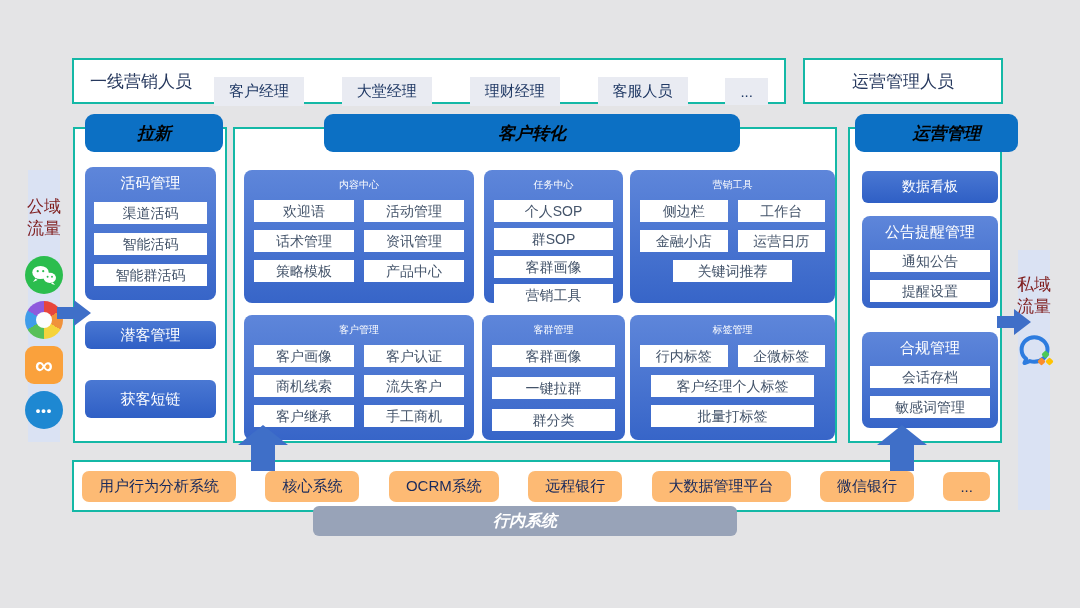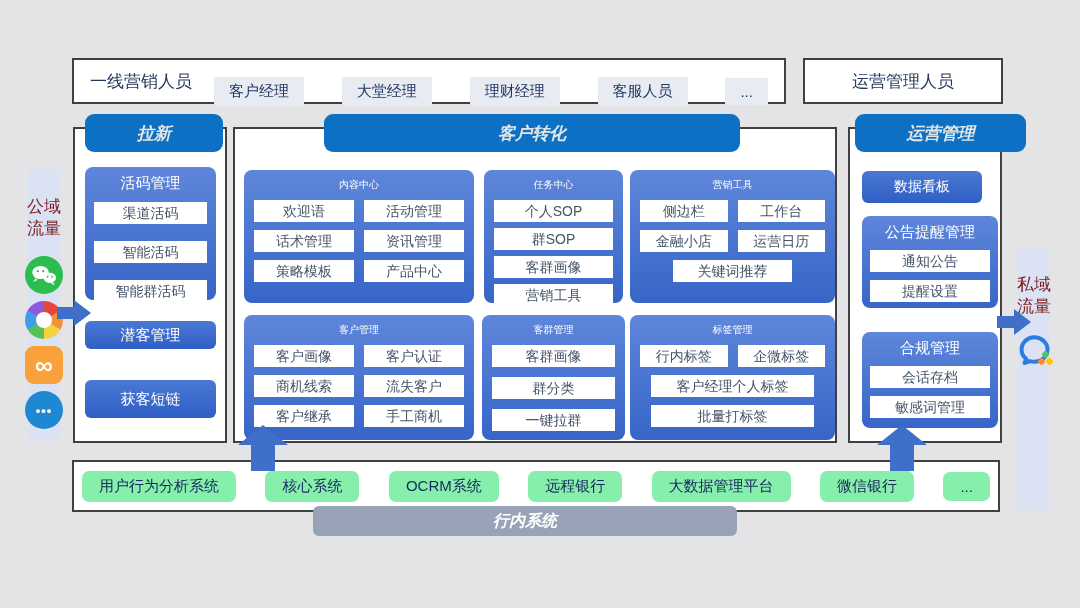--- a/index.html
+++ b/index.html
@@ -20,47 +20,47 @@
 
   .icon-moments { border-radius:50%;
     background:conic-gradient(#e8453c 0 60deg,#f0923b 60deg 120deg,#f5d33d 120deg 180deg,#57c05a 180deg 240deg,#3f9ce9 240deg 300deg,#8e5add 300deg 360deg); }
   .icon-moments::after { content:""; position:absolute; inset:11px; background:#fdfdfd; border-radius:50%; }
   .icon-channels { background:#faa13c; border-radius:9px; display:flex; align-items:center; justify-content:center; }
   .icon-channels::after { content:"\221E"; color:#fff; font-size:25px; font-weight:bold; line-height:1; }
   .icon-more { background:#1e88d2; border-radius:50%; display:flex; align-items:center; justify-content:center; }
   .icon-more::after { content:"\2022\2022\2022"; color:#fff; font-size:13px; letter-spacing:1px; font-weight:bold; }
 
   
-  .frame { position:absolute; background:#fff; border:2px solid #404040; box-sizing:border-box; }
+  .frame { position:absolute; background:#fff; border:2px solid #14b8a6; box-sizing:border-box; }
   #frontline-box { left:72px; top:58px; width:714px; height:46px; display:flex; align-items:center; padding:0 16px; }
   #ops-box { left:803px; top:58px; width:200px; height:46px; display:flex; align-items:center; justify-content:center; }
   .person-label { font-size:17px; color:#27395e; white-space:nowrap; }
   #role-chips { flex:1; display:flex; justify-content:space-between; align-items:center; margin-left:22px; }
   #role-chips .role-chip { background:#e9ebf2; color:#1f3864; font-size:15px; padding:5px 15px; white-space:nowrap;margin-top:20px; }
 
   #acq-container  { left:73px;  top:127px; width:154px; height:316px; }
   #conv-container { left:233px; top:127px; width:604px; height:316px; }
   #opsm-container { left:848px; top:127px; width:154px; height:316px; }
   #systems-box { left:72px; top:460px; width:928px; height:52px; display:flex; align-items:center; justify-content:space-between; padding:0 8px; }
 
   
-  .tab { position:absolute; top:114px; height:38px; background:#0c70c4; border-radius:9px; color:#e5e5e5;
+  .tab { position:absolute; top:114px; height:38px; background:#0c70c4; border-radius:9px; color:#000000;
          font-weight:bold; font-style:italic; font-size:17px; display:flex; align-items:center; justify-content:center; z-index:3; }
   #acq-tab  { left:85px;  width:138px; }
   #conv-tab { left:324px; width:416px; }
-  #opsm-tab { left:855px; width:171px; }
+  #opsm-tab { left:855px; width:143px;padding-left:20px; }
 
   
   .bluebox { position:absolute; background:linear-gradient(180deg,#5e86da,#3765c8); border-radius:8px;
              box-sizing:border-box; display:flex; flex-direction:column; align-items:center; }
   .bluebox-title { color:#fff; font-size:15px; margin:7px 0 0; white-space:nowrap; }
   .wchip { background:#fff; color:#44546a; font-size:14px; height:22px; line-height:22px; text-align:center; white-space:nowrap; overflow:hidden; }
 
   #qr-group { left:85px; top:167px; width:131px; height:133px; }
-  #qr-group .chips { display:flex; flex-direction:column; gap:17px; margin-top:9px; width:113px; }
+  #qr-group .chips { display:flex; flex-direction:column; gap:9px; margin-top:9px; width:113px; }
 
   .bluebtn { position:absolute; background:linear-gradient(180deg,#4a78d3,#2f5fc5); border-radius:6px; color:#fff;
              display:flex; align-items:center; justify-content:center; font-size:15px; }
   #btn-prospect { left:85px; top:321px; width:131px; height:28px; }
   #btn-shortlink { left:85px; top:380px; width:131px; height:38px; }
 
   .panel { position:absolute; background:linear-gradient(180deg,#5e86da,#3765c8); border-radius:8px; box-sizing:border-box; padding:8px 10px 10px; }
   .panel-title { color:#fff; font-size:10px; text-align:center; margin-bottom:8px; }
   .panel-grid { display:grid; gap:8px 10px; }
   .g2 { grid-template-columns:1fr 1fr; }
@@ -70,27 +70,27 @@
   #panel-task .panel-grid { gap:6px; }
   #panel-marketing { left:630px; top:170px; width:205px; height:133px; }
   #panel-marketing .panel-grid > :nth-child(5) { grid-column:1 / 3; width:64%; justify-self:center; }
   #panel-customer  { left:244px; top:315px; width:230px; height:125px; }
   #panel-group     { left:482px; top:315px; width:143px; height:125px; }
   #panel-group .panel-grid { gap:10px; }
   #panel-tags      { left:630px; top:315px; width:205px; height:125px; }
   #panel-tags .panel-grid > :nth-child(3),
   #panel-tags .panel-grid > :nth-child(4) { grid-column:1 / 3; width:88%; justify-self:center; }
 
-  #btn-dashboard { left:862px; top:171px; width:120px; height:32px; font-size:14px; }
+  #btn-dashboard { left:862px; top:171px; width:136px; height:32px; font-size:14px; }
   #ops-group-0 { left:862px; top:216px; width:136px; height:92px; }
   #ops-group-1 { left:862px; top:332px; width:136px; height:96px; }
   .ops-group .chips { display:flex; flex-direction:column; gap:8px; margin-top:8px; width:120px; }
 
   
-  #systems-box .sys-chip { background:#86efac; color:#17295c; font-size:15px; padding:6px 17px; border-radius:7px; white-space:nowrap; }
+  #systems-box .sys-chip { background:#fdba74; color:#17295c; font-size:15px; padding:6px 17px; border-radius:7px; white-space:nowrap; }
   #bank-bar { position:absolute; left:313px; top:506px; width:424px; height:30px; background:#98a3b8; border-radius:6px;
               color:#fff; font-weight:bold; font-style:italic; font-size:16px; display:flex; align-items:center; justify-content:center; z-index:2; }
 
   
   .arrow { position:absolute; z-index:4; }
   #arrow-in-left  { left:57px;  top:300px; }
   #arrow-out-right{ left:997px; top:309px; }
   #arrow-up-conv  { left:238px; top:425px; }
   #arrow-up-ops   { left:877px; top:425px; }
 </style>
@@ -202,22 +202,22 @@
         <span class="wchip">工作台</span>
         <span class="wchip">金融小店</span>
         <span class="wchip">运营日历</span>
         <span class="wchip">关键词推荐</span>
       </div>
   </div>
   <div class="panel" id="panel-group">
     <div class="panel-title">客群管理</div>
     <div class="panel-grid g1">
         <span class="wchip">客群画像</span>
+        <span class="wchip">一键拉群</span>
         <span class="wchip">群分类</span>
-        <span class="wchip">一键拉群</span>
       </div>
   </div>
   <div class="panel" id="panel-tags">
     <div class="panel-title">标签管理</div>
     <div class="panel-grid g2">
         <span class="wchip">行内标签</span>
         <span class="wchip">企微标签</span>
         <span class="wchip">客户经理个人标签</span>
         <span class="wchip">批量打标签</span>
       </div>

